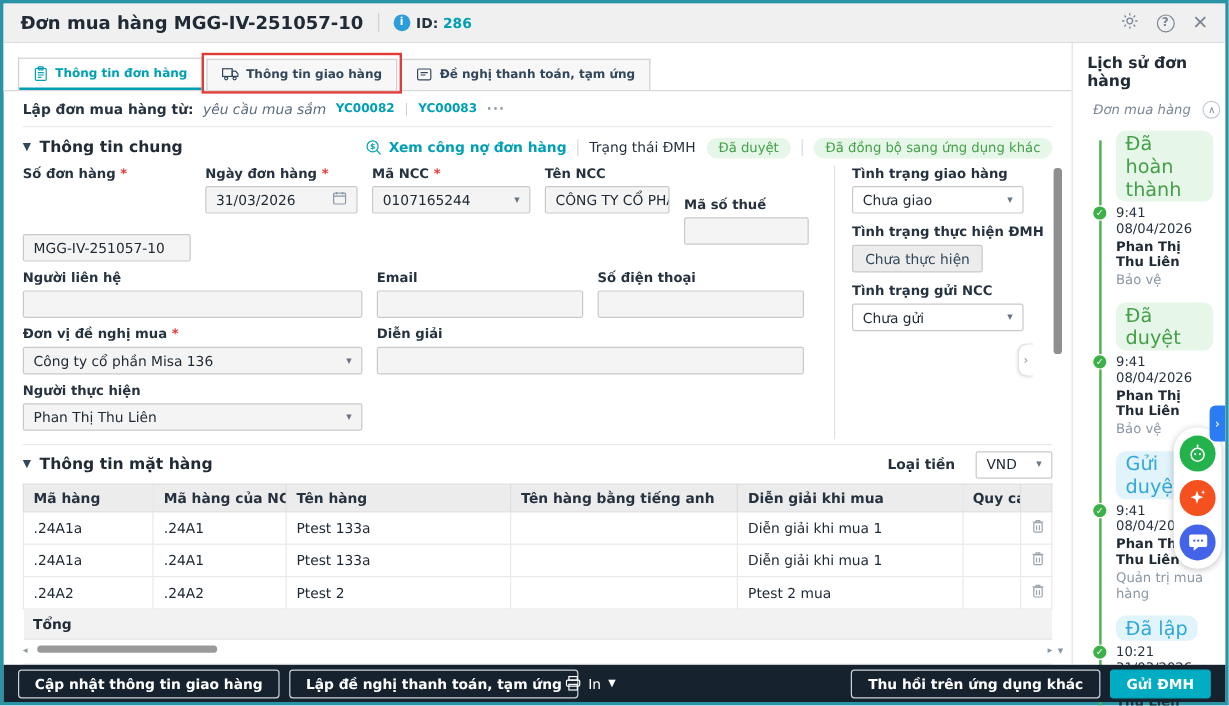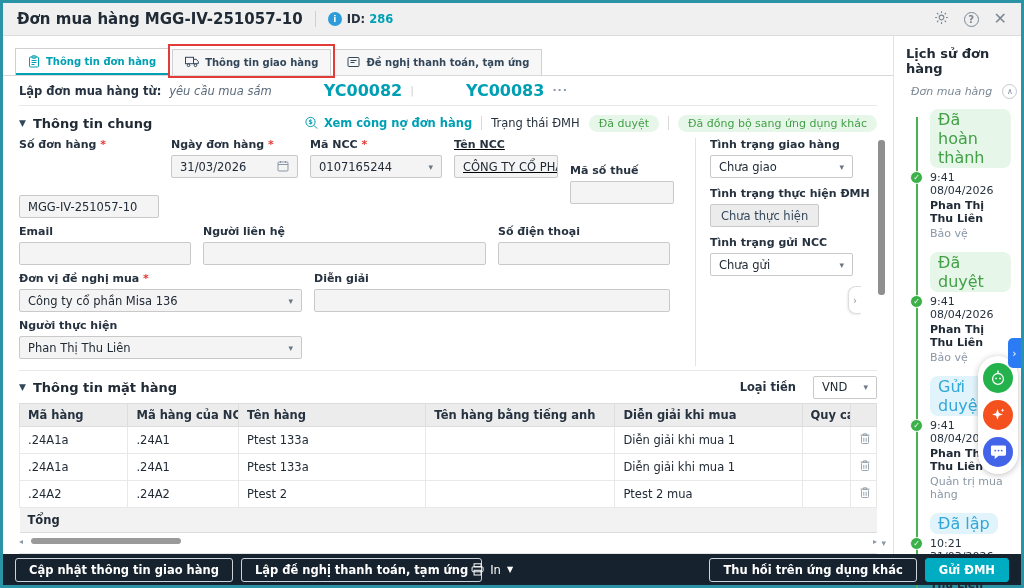--- a/index.html
+++ b/index.html
@@ -30,21 +30,21 @@
   .tab.active { background:#fff; color:#00a0b4; box-shadow:inset 0 -2px 0 #00a0b4; }
   .tab-wrap { position:relative; margin-right:3px; }
   .red-box { position:absolute; left:-4px; right:-4px; top:-5px; bottom:-3px; border:2px solid #e23c39; pointer-events:none; z-index:5; }
 
   .content { flex:1; padding:0 16px; overflow:hidden; position:relative; }
 
   
   .src-row { display:flex; align-items:center; gap:8px; height:30px; border-bottom:1px solid #e8e8e8; }
   .src-lbl { font-size:11.5px; font-weight:bold; color:#26323f; }
   .src-origin { font-size:11.5px; font-style:italic; color:#5a6b7b; }
-  .src-link { font-size:16px; color:#00a0b4; font-weight:bold; cursor:pointer;margin-left:44px; }
+  .src-link { font-size:10px; color:#00a0b4; font-weight:bold; cursor:pointer; }
   .src-sep { color:#d0d0d0; font-size:11px; }
   .src-more { color:#8a97a5; font-weight:bold; letter-spacing:1px; cursor:pointer; font-size:11px; }
 
   
   .sec-hdr { display:flex; align-items:center; height:30px; margin-top:2px; }
   .sec-caret { font-size:9px; color:#33475b; margin-right:7px; }
   .sec-title { font-size:13px; font-weight:bold; color:#212b36; }
   .sec-right { margin-left:auto; display:flex; align-items:center; gap:9px; }
   .debt-link { display:inline-flex; align-items:center; gap:5px; color:#00a0b4; font-size:11.5px; font-weight:bold; cursor:pointer; }
   .vline { width:1px; height:14px; background:#d9d9d9; }
@@ -254,42 +254,42 @@
                       </svg></span>
                   </span>
               </div>
               <div class="fld" style="width:132px;">
                 <span class="lbl req">Mã NCC</span>
                 <span class="inp">
                     <span>0107165244</span>
                     <span class="tail">▾</span>
                   </span>
               </div>
-              <div class="fld" style="width:104px;text-decoration:underline;">
+              <div class="fld" style="width:104px;">
                 <span class="lbl">Tên NCC</span>
                 <span class="inp">
                     <span>CÔNG TY CỔ PHẦN</span>
                   </span>
               </div>
               <div class="fld" style="width:104px;margin-top:26px;">
                 <span class="lbl">Mã số thuế</span>
                 <span class="inp">
                     <span></span>
                   </span>
               </div>
             </div>
             <div class="frow">
+              <div class="fld" style="width:283px;">
+                <span class="lbl">Người liên hệ</span>
+                <span class="inp">
+                    <span></span>
+                  </span>
+              </div>
               <div class="fld" style="width:172px;">
                 <span class="lbl">Email</span>
-                <span class="inp">
-                    <span></span>
-                  </span>
-              </div>
-              <div class="fld" style="width:283px;">
-                <span class="lbl">Người liên hệ</span>
                 <span class="inp">
                     <span></span>
                   </span>
               </div>
               <div class="fld" style="width:172px;">
                 <span class="lbl">Số điện thoại</span>
                 <span class="inp">
                     <span></span>
                   </span>
               </div>

